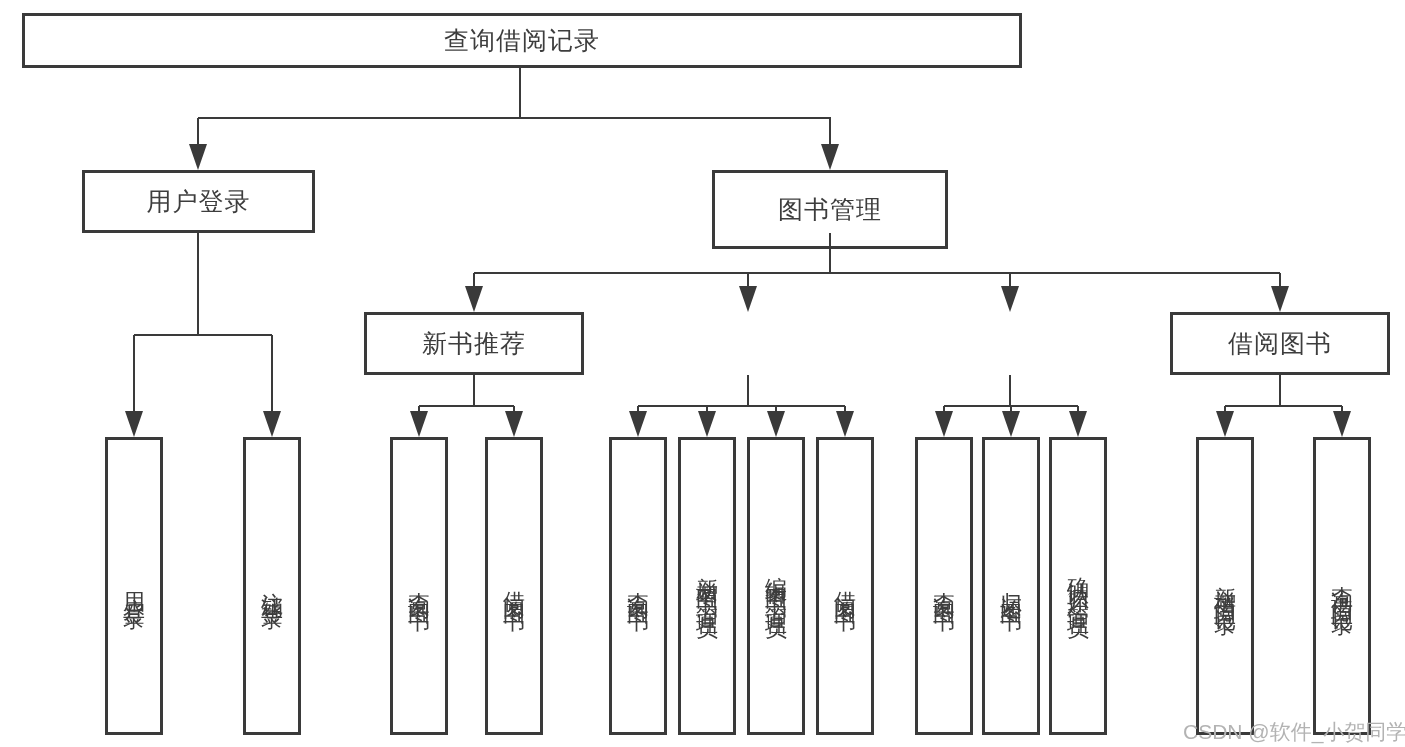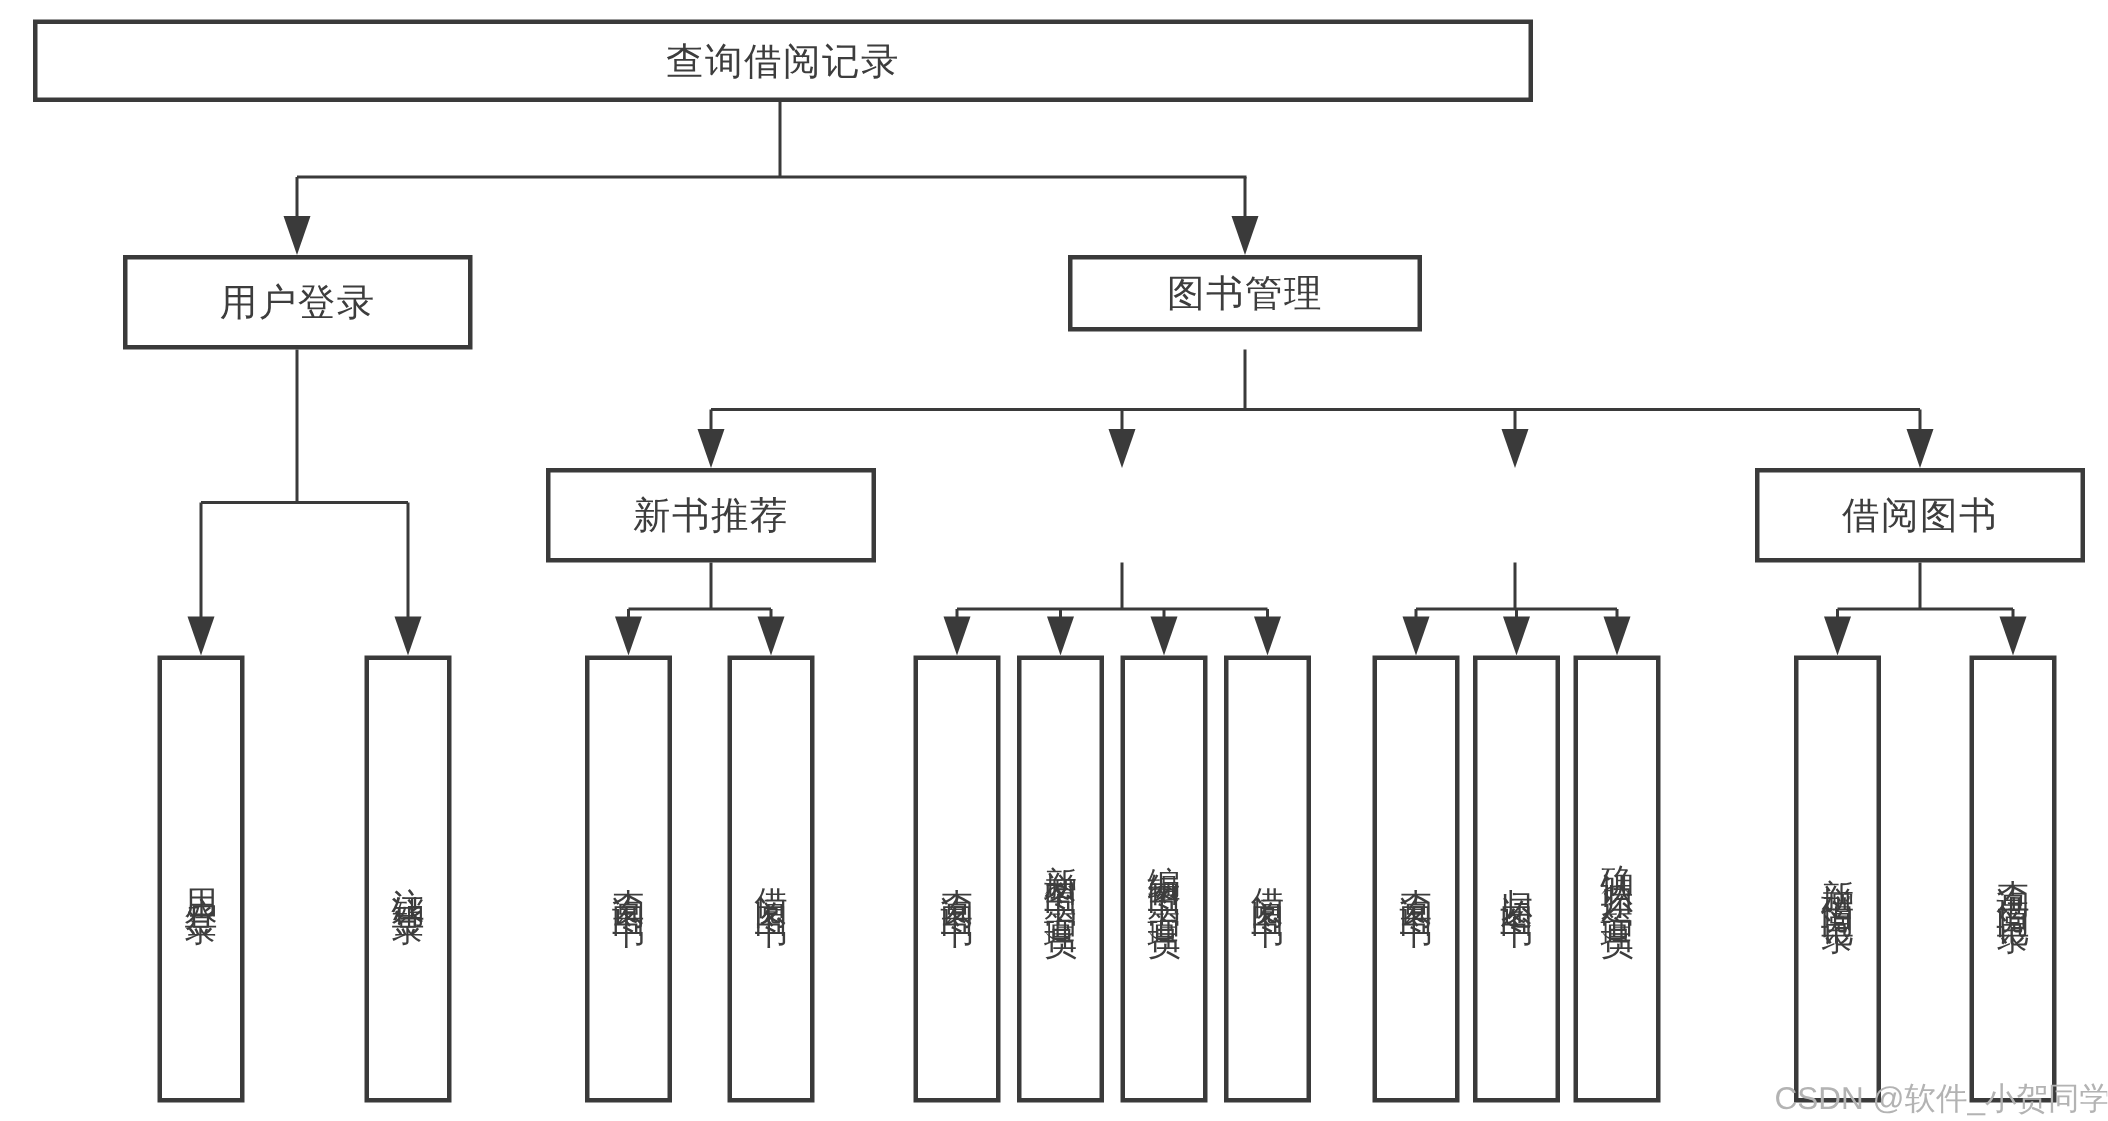--- a/index.html
+++ b/index.html
@@ -57,21 +57,21 @@
   <div class="box h-box" style="left:22px; top:13px; width:1000px; height:55px;">查询借阅记录</div>
 
   <div class="vline" style="left:519px; top:68px; height:50px;"></div>
   <div class="hline" style="left:198px; top:117px; width:633px;"></div>
   <div class="vline" style="left:197px; top:118px; height:28px;"></div>
   <div class="arrow" style="left:189px; top:144px;"></div>
   <div class="vline" style="left:829px; top:118px; height:28px;"></div>
   <div class="arrow" style="left:821px; top:144px;"></div>
 
   <div class="box h-box" style="left:82px; top:170px; width:233px; height:63px;">用户登录</div>
-  <div class="box h-box" style="left:712px; top:170px; width:236px; height:51px;">图书管理</div>
+  <div class="box h-box" style="left:712px; top:170px; width:236px; height:79px;">图书管理</div>
 
   <div class="vline" style="left:197px; top:233px; height:102px;"></div>
   <div class="hline" style="left:134px; top:334px; width:138px;"></div>
   <div class="vline" style="left:133px; top:335px; height:78px;"></div>
   <div class="arrow" style="left:125px; top:411px;"></div>
   <div class="vline" style="left:271px; top:335px; height:78px;"></div>
   <div class="arrow" style="left:263px; top:411px;"></div>
 
   <div class="vline" style="left:829px; top:233px; height:40px;"></div>
   <div class="hline" style="left:474px; top:272px; width:806px;"></div>

